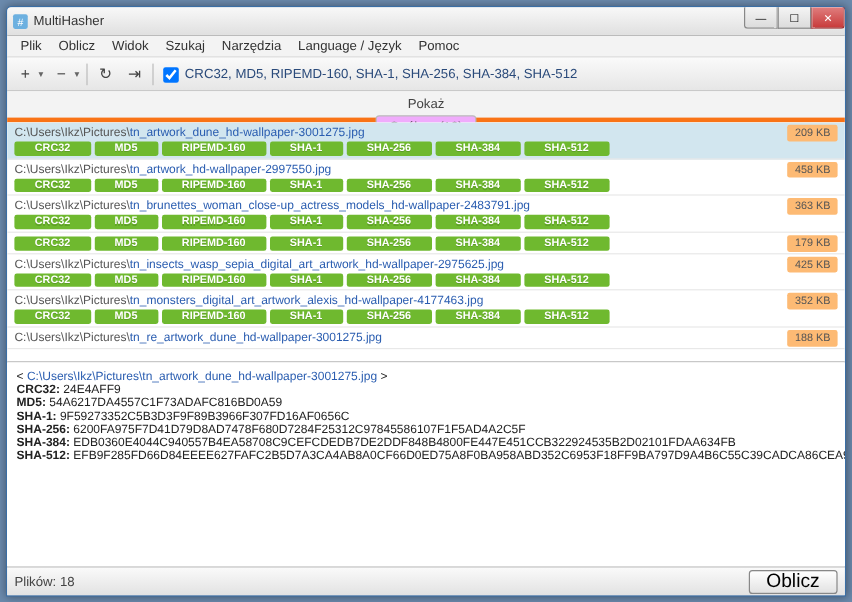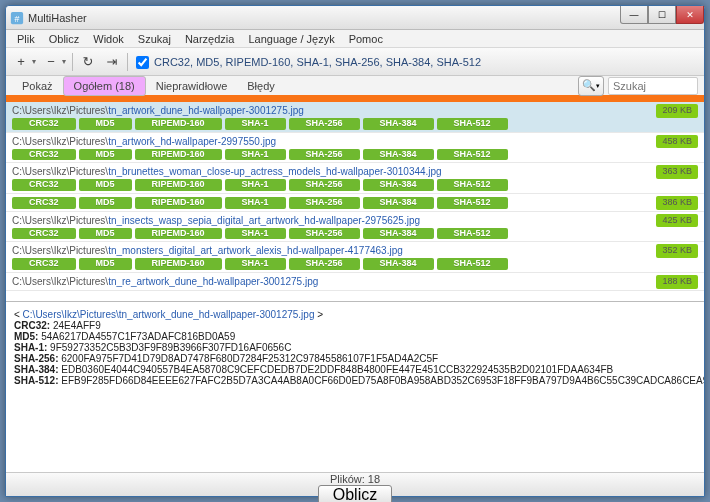--- a/index.html
+++ b/index.html
@@ -14,40 +14,40 @@
 .winbtn.min { border-radius: 0 0 0 3px;}
 .menubar { height: 18px; display: flex; align-items: center; padding: 0 4px; font-size: 11px; color: #333; background: #f3f3f3; border-bottom: 1px solid #d8d8d8;}
 .menubar span { padding: 2px 7px; cursor: default; }
 .toolbar { height: 28px; display: flex; align-items: center; padding: 2px 4px; background: linear-gradient(#fafafa,#e6e6e6); border-bottom: 1px solid #c9c9c9; gap: 2px;}
 .tbtn { width: 22px; height: 22px; border: 1px solid transparent; border-radius: 2px; display: flex; align-items: center; justify-content: center; font-size: 13px; color: #444; }
 .tsep { width: 1px; height: 18px; background: #bbb; margin: 0 2px;}
 .tdrop { font-size: 8px; color: #666; margin-left: -2px; margin-right: 2px; }
 .algolabel { font-size: 11px; color: #2a4a7a; padding-left: 2px; text-align: center; }
 .algoopt { margin-left: 4px; display:inline-flex; align-items:center;}
 .algoopt input { margin-right: 3px; position: relative; top: 1px;}
-.filterbar { height: 26px; display: flex; align-items: center; padding: 2px 6px; background: #f3f3f3; border-bottom: 7px solid #f97316; font-size: 11px; }
+.filterbar { height: 26px; display: flex; align-items: center; padding: 2px 6px; background: #f3f3f3; border-bottom: 4px solid #f97316; font-size: 11px; flex-direction: column; }
 .filterbar .tab { padding: 3px 10px; color: #444; cursor: default;}
 .filterbar .tab.active { background: #f0abfc; border: 1px solid #bbb; border-radius: 3px; }
 .filterbar .spacer { flex: 1; }
 .searchbox { display: flex; align-items: center; gap: 4px;}
 .searchbox .sbtn { width: 26px; height: 20px; border: 1px solid #aaa; border-radius: 3px; background: linear-gradient(#fff,#e8e8e8); display:flex; align-items:center; justify-content:center;}
 .searchbox input { width: 90px; height: 18px; font-size: 11px; padding: 1px 4px; border: 1px solid #ccc; border-radius: 2px; color: #888;}
 .list { flex: 0 0 200px; background: #fff; border-bottom: 1px solid #bbb; overflow: hidden; }
 .row { position: relative; padding: 2px 6px 2px 6px; border-bottom: 1px solid #e8e8e8; font-size: 10px; line-height: 1.3; }
 .row.sel { background: #d2e6ef; }
 .row .path { color: #555; }
 .row .path .fname { color: #2a5db0; }
 .row .badges { display: flex; gap: 3px; margin-top: 1px; }
 .badge { background: #6fb92f; color: #fff; font-size: 9px; padding: 0px 17px; border-radius: 2px; font-weight: bold; text-shadow: 0 1px 0 rgba(0,0,0,0.15); }
-.row .size { position: absolute; right: 6px; top: 2px; background: #84cc16; color: #555; font-size: 9px; padding: 1px 6px; border-radius: 2px; }
+.row .size { position: absolute; right: 6px; top: 2px; background: #fdba74; color: #555; font-size: 9px; padding: 1px 6px; border-radius: 2px; }
 .details { flex: 1; background: #fff; padding: 6px 8px; font-family: Consolas, monospace; font-size: 10px; color: #222; overflow: auto; border-top: 1px solid #fff;}
 .details .dpath { color: #2a5db0; }
 .details .dline { white-space: nowrap; }
 .details .dline b { color: #222; }
-.statusbar { height: 24px; background: linear-gradient(#fafafa,#e2e2e2); border-top: 1px solid #c9c9c9; display: flex; align-items: center; padding: 0 6px; font-size: 11px; color: #444; flex-direction: column;}
+.statusbar { height: 24px; background: linear-gradient(#fafafa,#e2e2e2); border-top: 1px solid #c9c9c9; display: flex; align-items: center; padding: 0 6px; font-size: 11px; color: #444;}
 .statusbar .spacer { flex: 1; }
 .statusbar button { height: 20px; padding: 0 14px; font-size: 16px; border: 1px solid #888; border-radius: 3px; background: linear-gradient(#fff,#e2e2e2);}
 </style>
 </head>
 <body>
 
 <div class="window">
   <div class="titlebar">
     <svg class="icon" viewBox="0 0 16 16">
         <rect x="1" y="1" width="14" height="14" rx="2" fill="#6cb0e0"></rect>
@@ -122,21 +122,21 @@
           <span class="badge">MD5</span>
           <span class="badge">RIPEMD-160</span>
           <span class="badge">SHA-1</span>
           <span class="badge">SHA-256</span>
           <span class="badge">SHA-384</span>
           <span class="badge">SHA-512</span>
         </div>
         <div class="size">458 KB</div>
       </div>
       <div class="row">
-        <div class="path"><span>C:\Users\Ikz\Pictures\</span><span class="fname">tn_brunettes_woman_close-up_actress_models_hd-wallpaper-3010344.jpg</span></div>
+        <div class="path"><span>C:\Users\Ikz\Pictures\</span><span class="fname">tn_brunettes_woman_close-up_actress_models_hd-wallpaper-2483791.jpg</span></div>
         <div class="badges">
           <span class="badge">CRC32</span>
           <span class="badge">MD5</span>
           <span class="badge">RIPEMD-160</span>
           <span class="badge">SHA-1</span>
           <span class="badge">SHA-256</span>
           <span class="badge">SHA-384</span>
           <span class="badge">SHA-512</span>
         </div>
         <div class="size">363 KB</div>
@@ -144,21 +144,21 @@
       <div class="row">
         <div class="badges">
           <span class="badge">CRC32</span>
           <span class="badge">MD5</span>
           <span class="badge">RIPEMD-160</span>
           <span class="badge">SHA-1</span>
           <span class="badge">SHA-256</span>
           <span class="badge">SHA-384</span>
           <span class="badge">SHA-512</span>
         </div>
-        <div class="size">386 KB</div>
+        <div class="size">179 KB</div>
       </div>
       <div class="row">
         <div class="path"><span>C:\Users\Ikz\Pictures\</span><span class="fname">tn_insects_wasp_sepia_digital_art_artwork_hd-wallpaper-2975625.jpg</span></div>
         <div class="badges">
           <span class="badge">CRC32</span>
           <span class="badge">MD5</span>
           <span class="badge">RIPEMD-160</span>
           <span class="badge">SHA-1</span>
           <span class="badge">SHA-256</span>
           <span class="badge">SHA-384</span>

